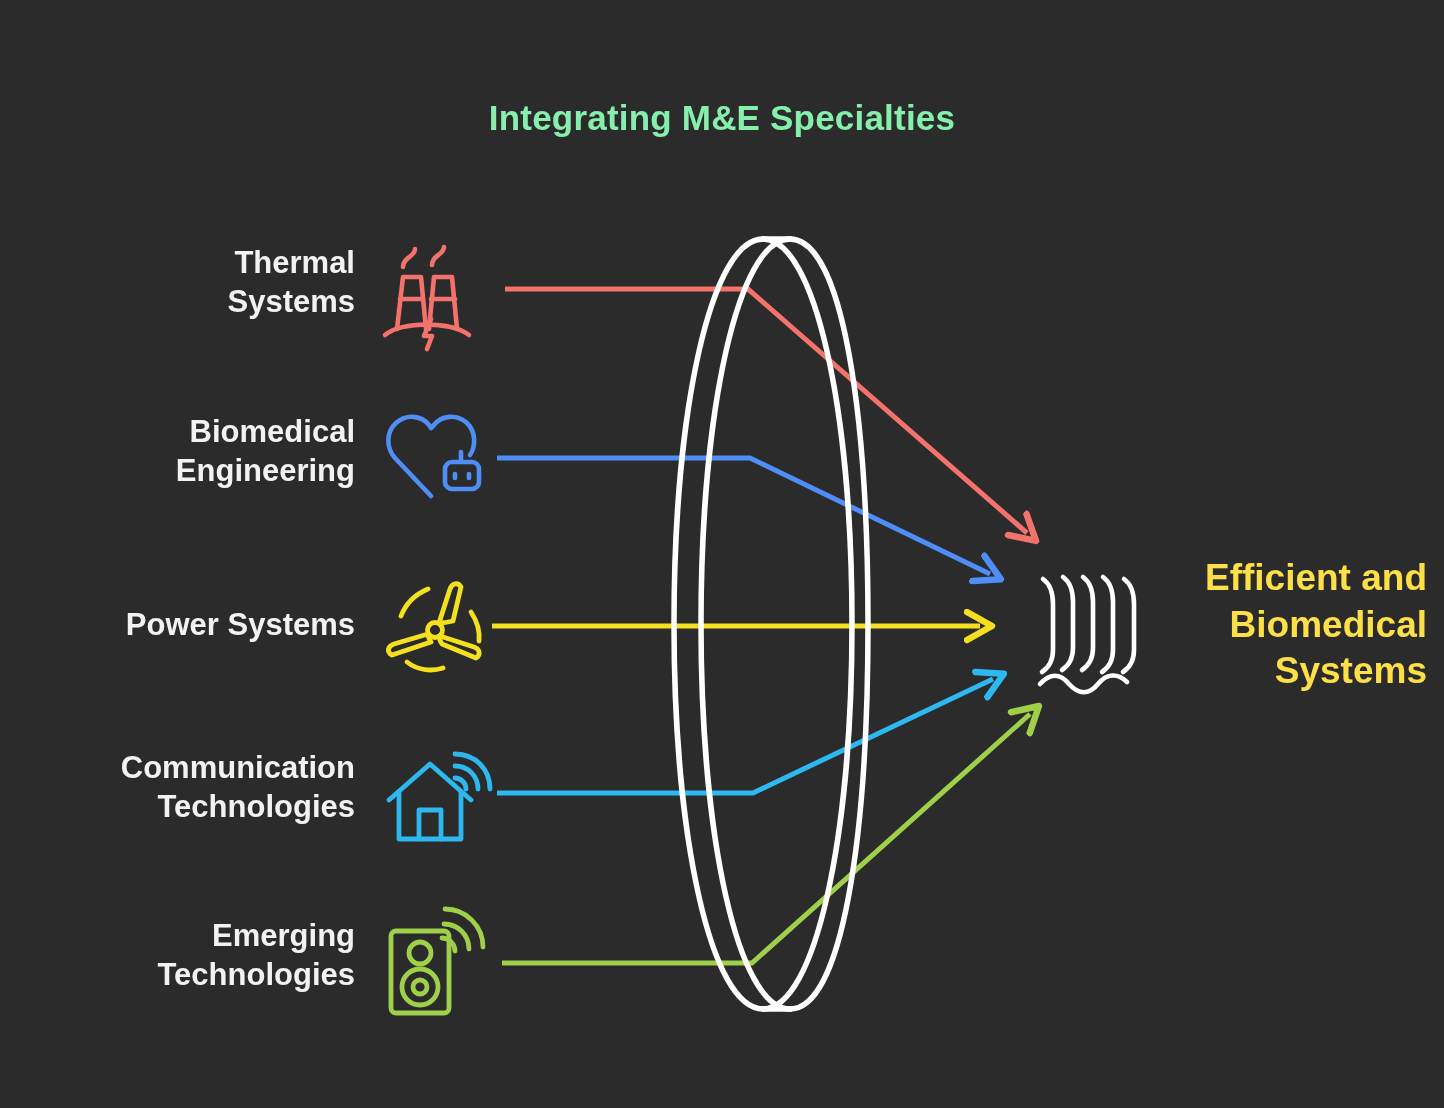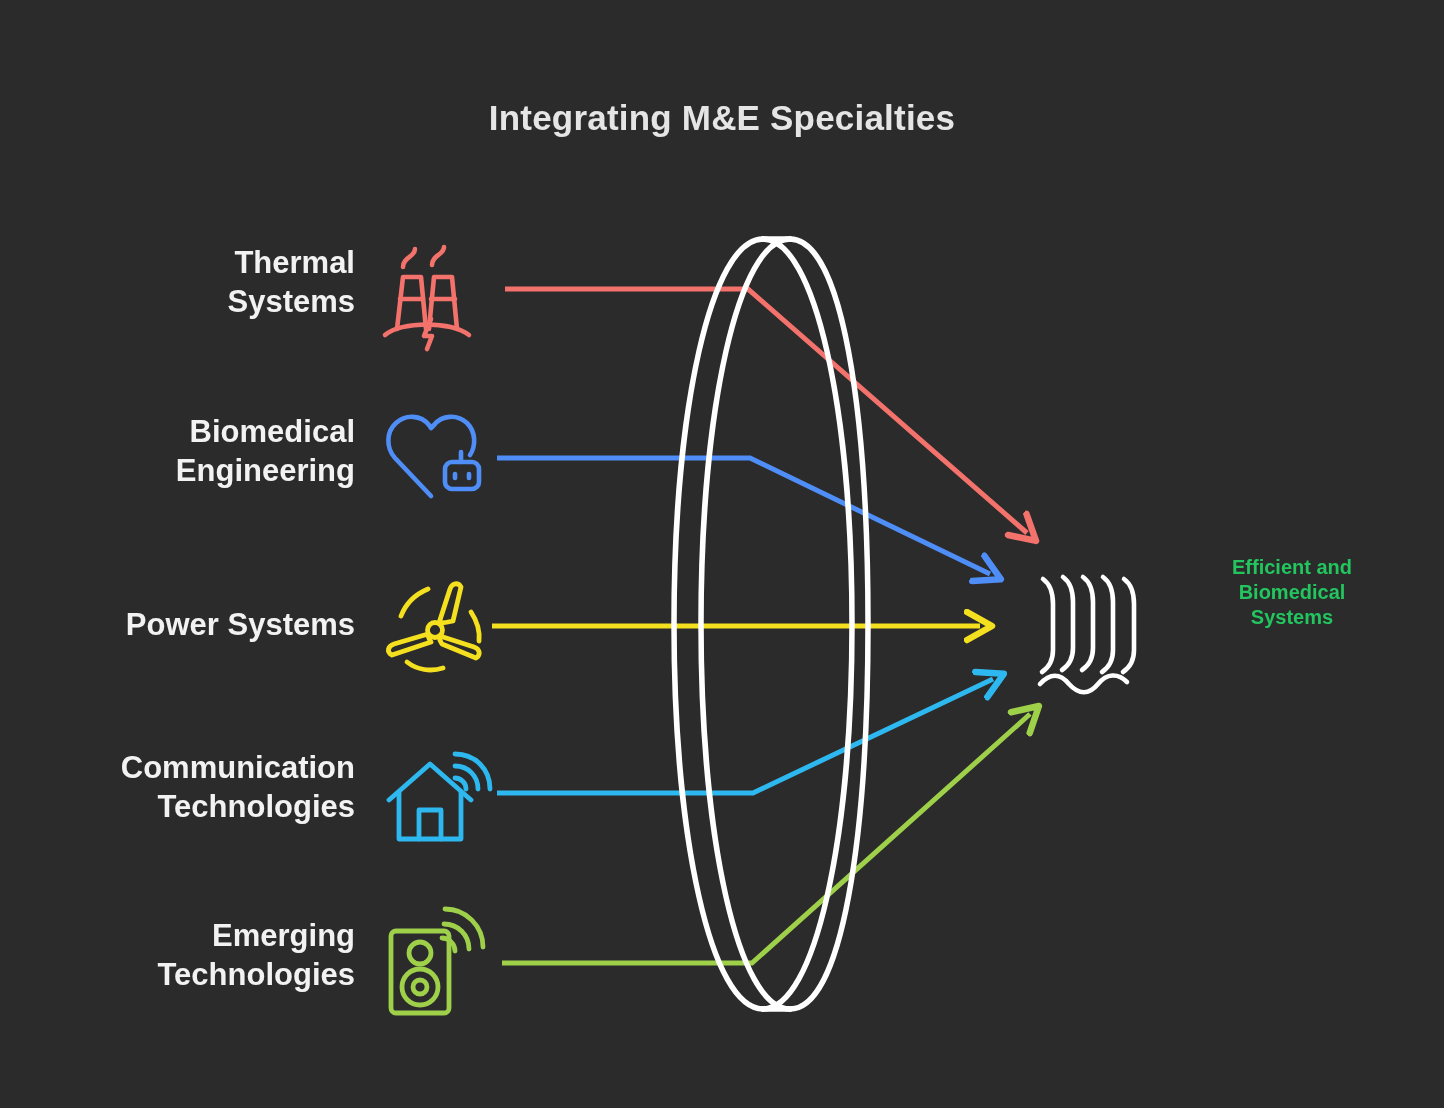--- a/index.html
+++ b/index.html
@@ -21,21 +21,21 @@
     top: 0;
     width: 1444px;
     height: 1108px;
   }
   .title {
     position: absolute;
     left: 0;
     top: 98px;
     width: 1444px;
     text-align: center;
-    color: #e5e5e5;
+    color: #86efac;
     font-size: 35px;
     font-weight: 600;
     letter-spacing: 0.2px;
   }
   .src-label {
     position: absolute;
     color: #f2f2f2;
     font-size: 31px;
     font-weight: 600;
     line-height: 1.26;
@@ -46,25 +46,25 @@
   .src-label.l2 { left: -65px; top: 412px; }
   .src-label.l3 { left: -65px; top: 605px; }
   .src-label.l4 { left: -65px; top: 748px; }
   .src-label.l5 { left: -65px; top: 916px; }
 
   .out-label {
     position: absolute;
     left: 1157px;
     top: 555px;
     width: 270px;
-    color: #22c55e;
-    font-size: 20px;
+    color: #fde047;
+    font-size: 37px;
     font-weight: 600;
     line-height: 1.26;
-    text-align: center;
+    text-align: right;
   }
 </style>
 </head>
 <body>
 
 <div id="stage">
 
   <div class="title">Integrating M&amp;E Specialties</div>
 
   <svg id="diagram-svg" viewBox="0 0 1444 1108">

